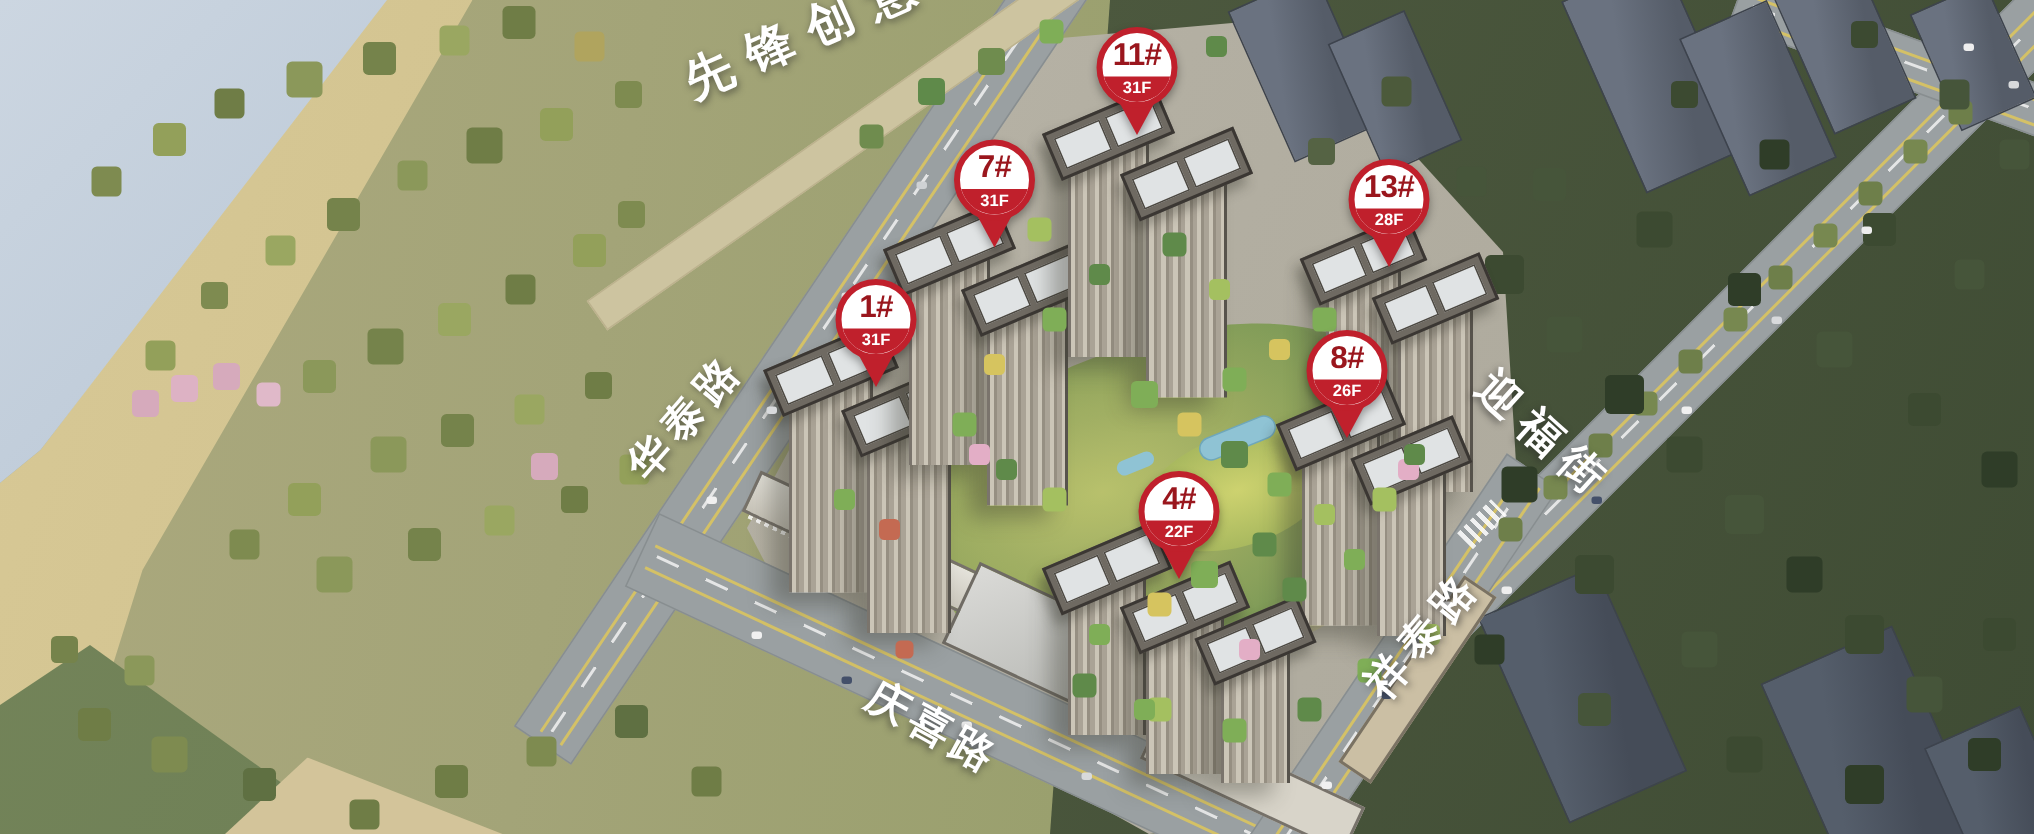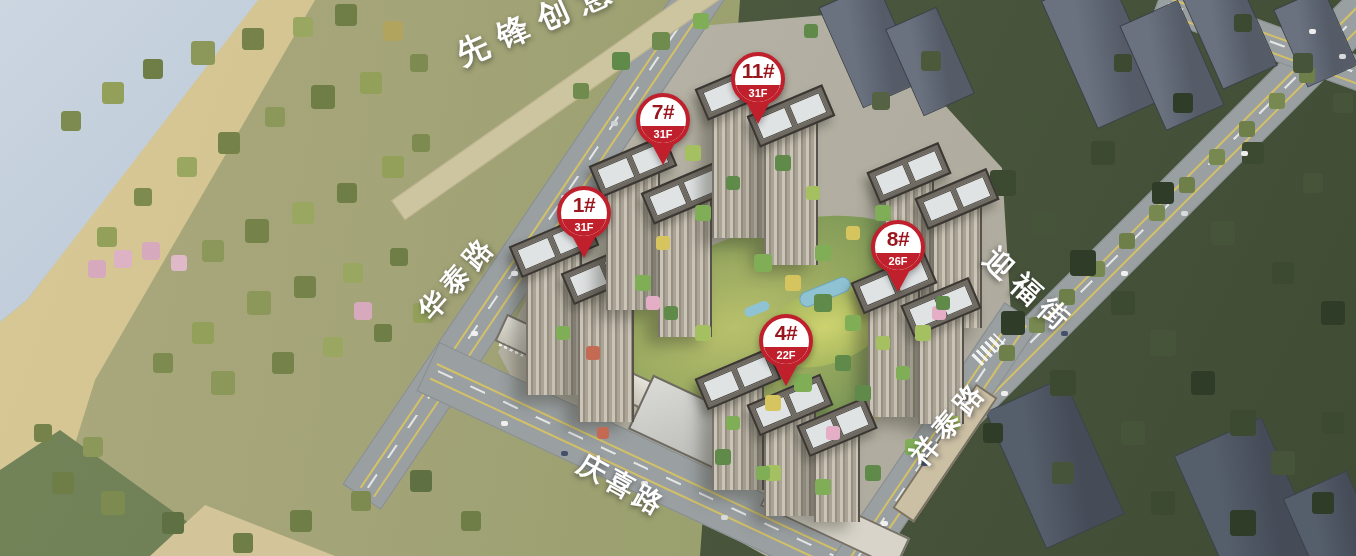--- a/index.html
+++ b/index.html
@@ -154,21 +154,21 @@
   .pin{position:absolute;z-index:50;width:56px;text-align:center;cursor:pointer;
     filter:drop-shadow(0 3px 3px rgba(0,0,0,.35));}
   .pin .bubble{position:relative;z-index:2;width:54px;height:54px;margin:0 auto;border-radius:50%;
     border:4px solid #c0202c;background:#fff;overflow:hidden;display:flex;flex-direction:column;}
   .pin .num{flex:1;display:flex;align-items:center;justify-content:center;color:#9a161d;
     font-weight:bold;font-size:21px;letter-spacing:-0.5px;padding-top:1px;}
   .pin .flr{height:17px;background:#c0202c;color:#fff;font-size:11px;font-weight:bold;line-height:16px;}
   .pin .tail{position:relative;z-index:1;width:0;height:0;margin:-6px auto 0;
     border-left:13px solid transparent;border-right:13px solid transparent;border-top:24px solid #c0202c;}
   .p1{left:556px;top:186px;} .p4{left:758px;top:314px;} .p7{left:635px;top:93px;}
-  .p8{left:870px;top:220px;} .p11{left:730px;top:18px;margin-top:34px;} .p13{left:898px;top:106px;}
+  .p8{left:870px;top:220px;} .p11{left:730px;top:18px;} .p13{left:898px;top:106px;}
 </style>
 </head>
 <body>
 
 <div id="stage">
 
   <div class="layer ctx-region"></div>
   <div class="layer sand"></div>
   <div class="layer field"></div>
   <div class="layer plaza"></div>
@@ -336,14 +336,21 @@
     </div>
     <div class="tail"></div>
   </div>
   <div class="pin p11">
     <div class="bubble">
       <div class="num">11#</div>
       <div class="flr">31F</div>
     </div>
     <div class="tail"></div>
   </div>
+  <div class="pin p13">
+    <div class="bubble">
+      <div class="num">13#</div>
+      <div class="flr">28F</div>
+    </div>
+    <div class="tail"></div>
+  </div>
 
 </div>
 
 </body></html>

